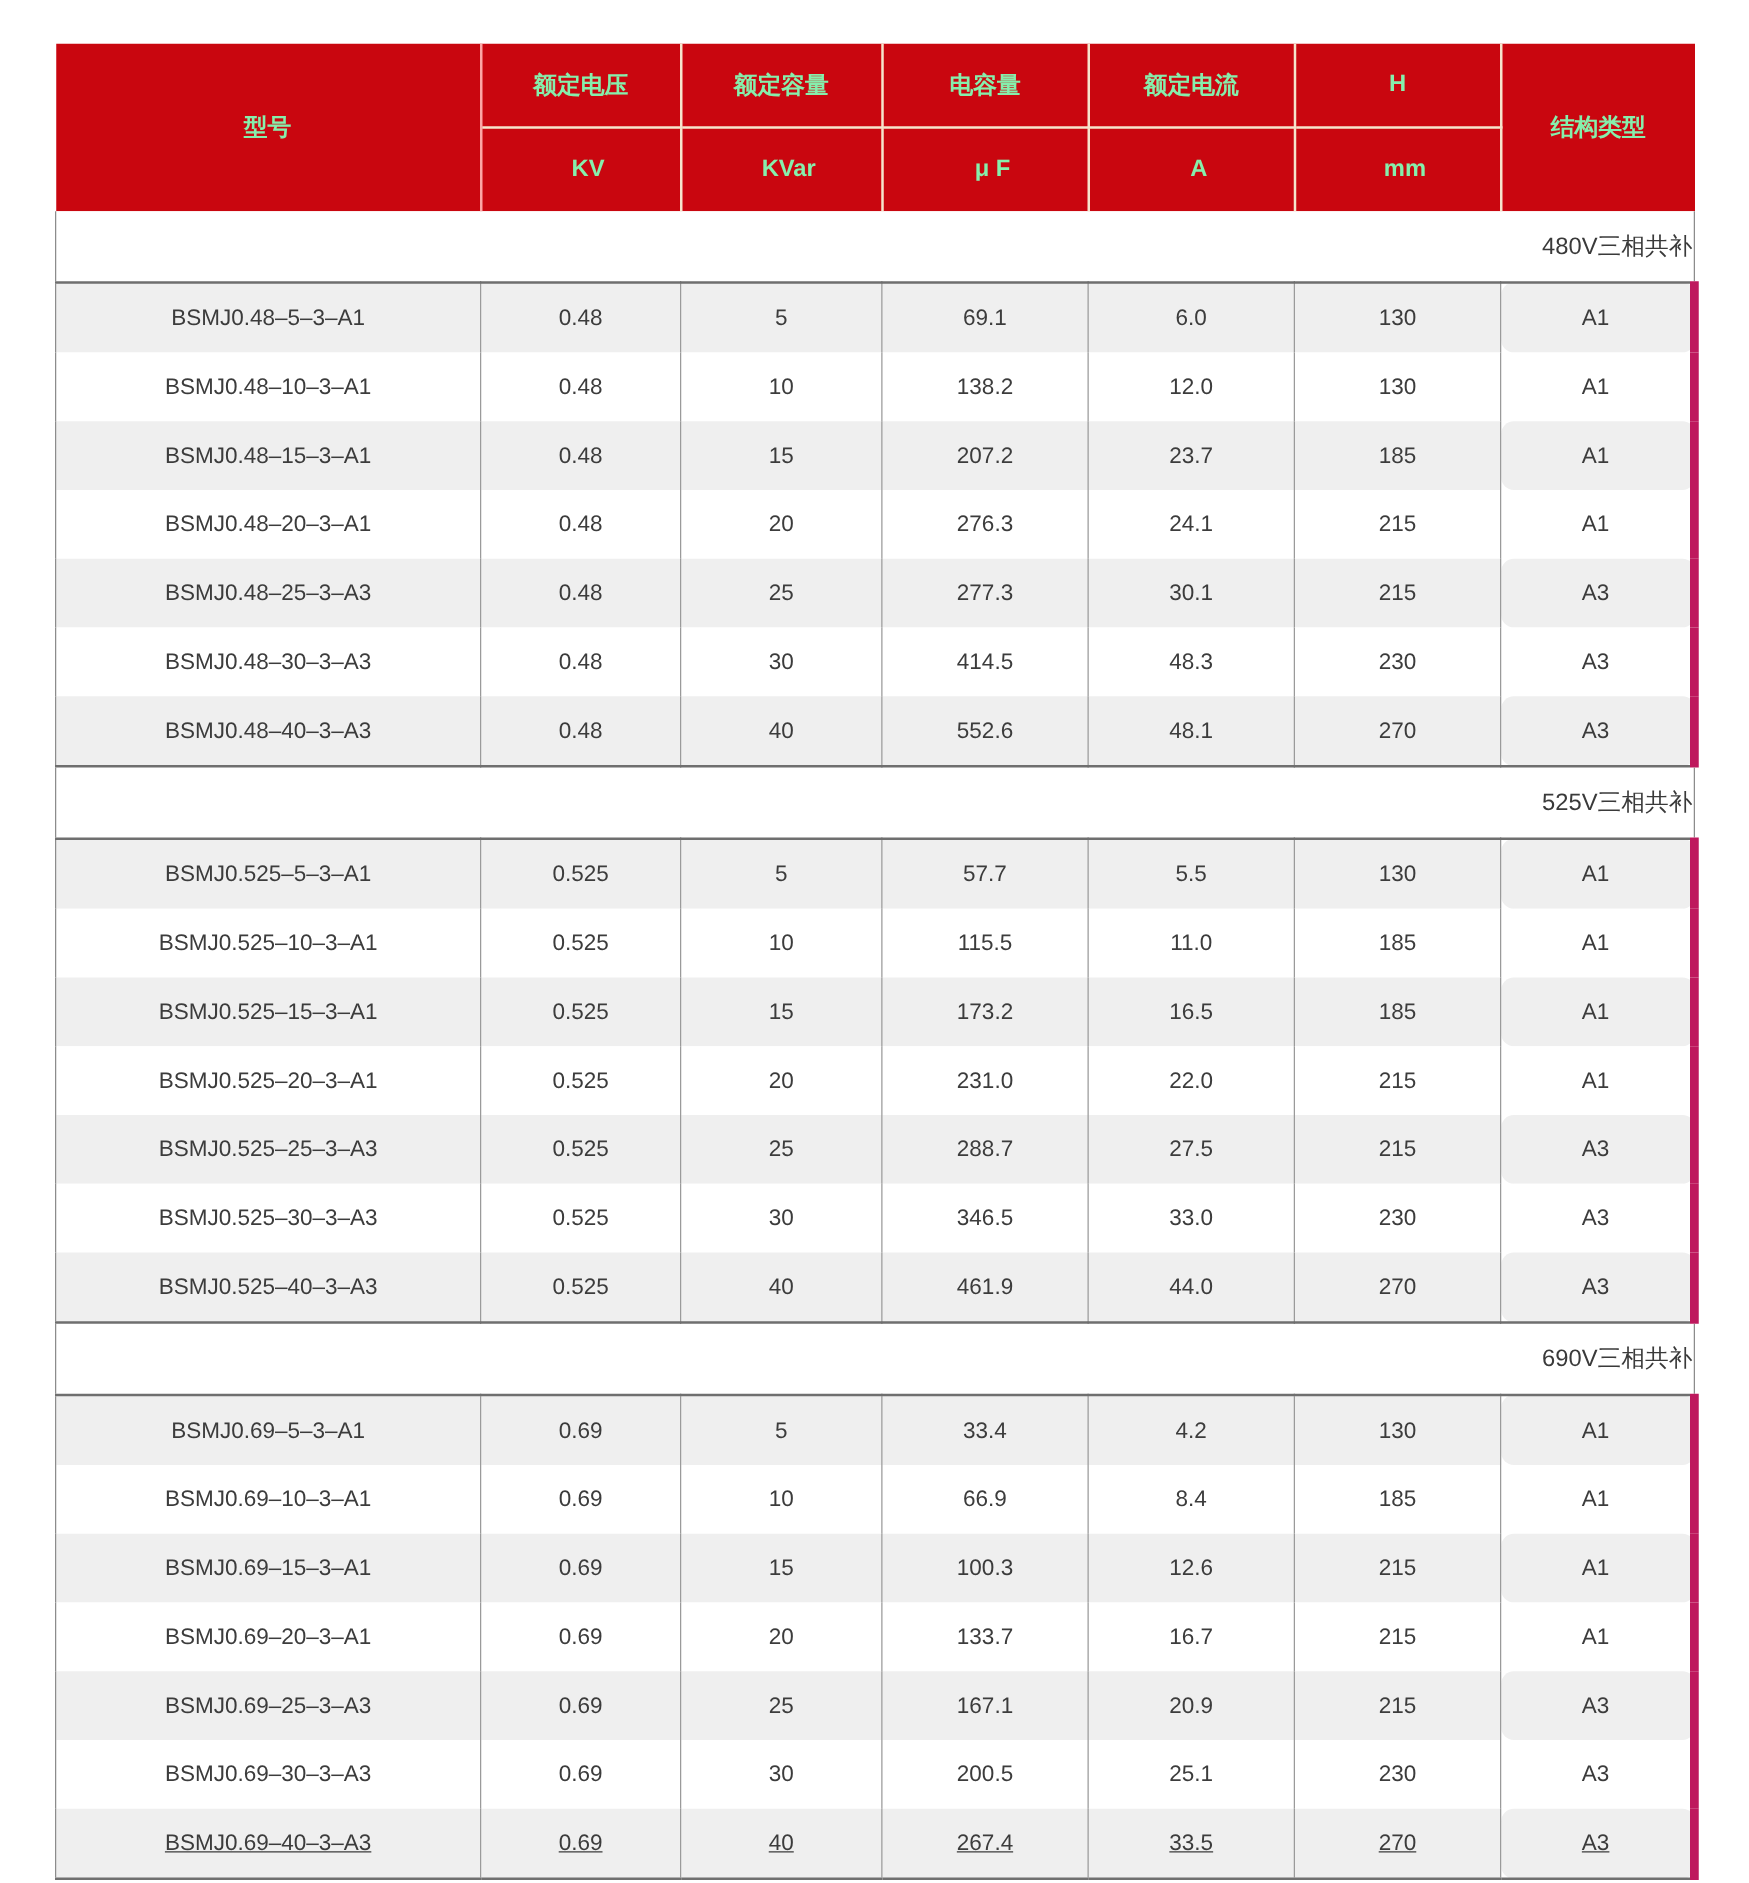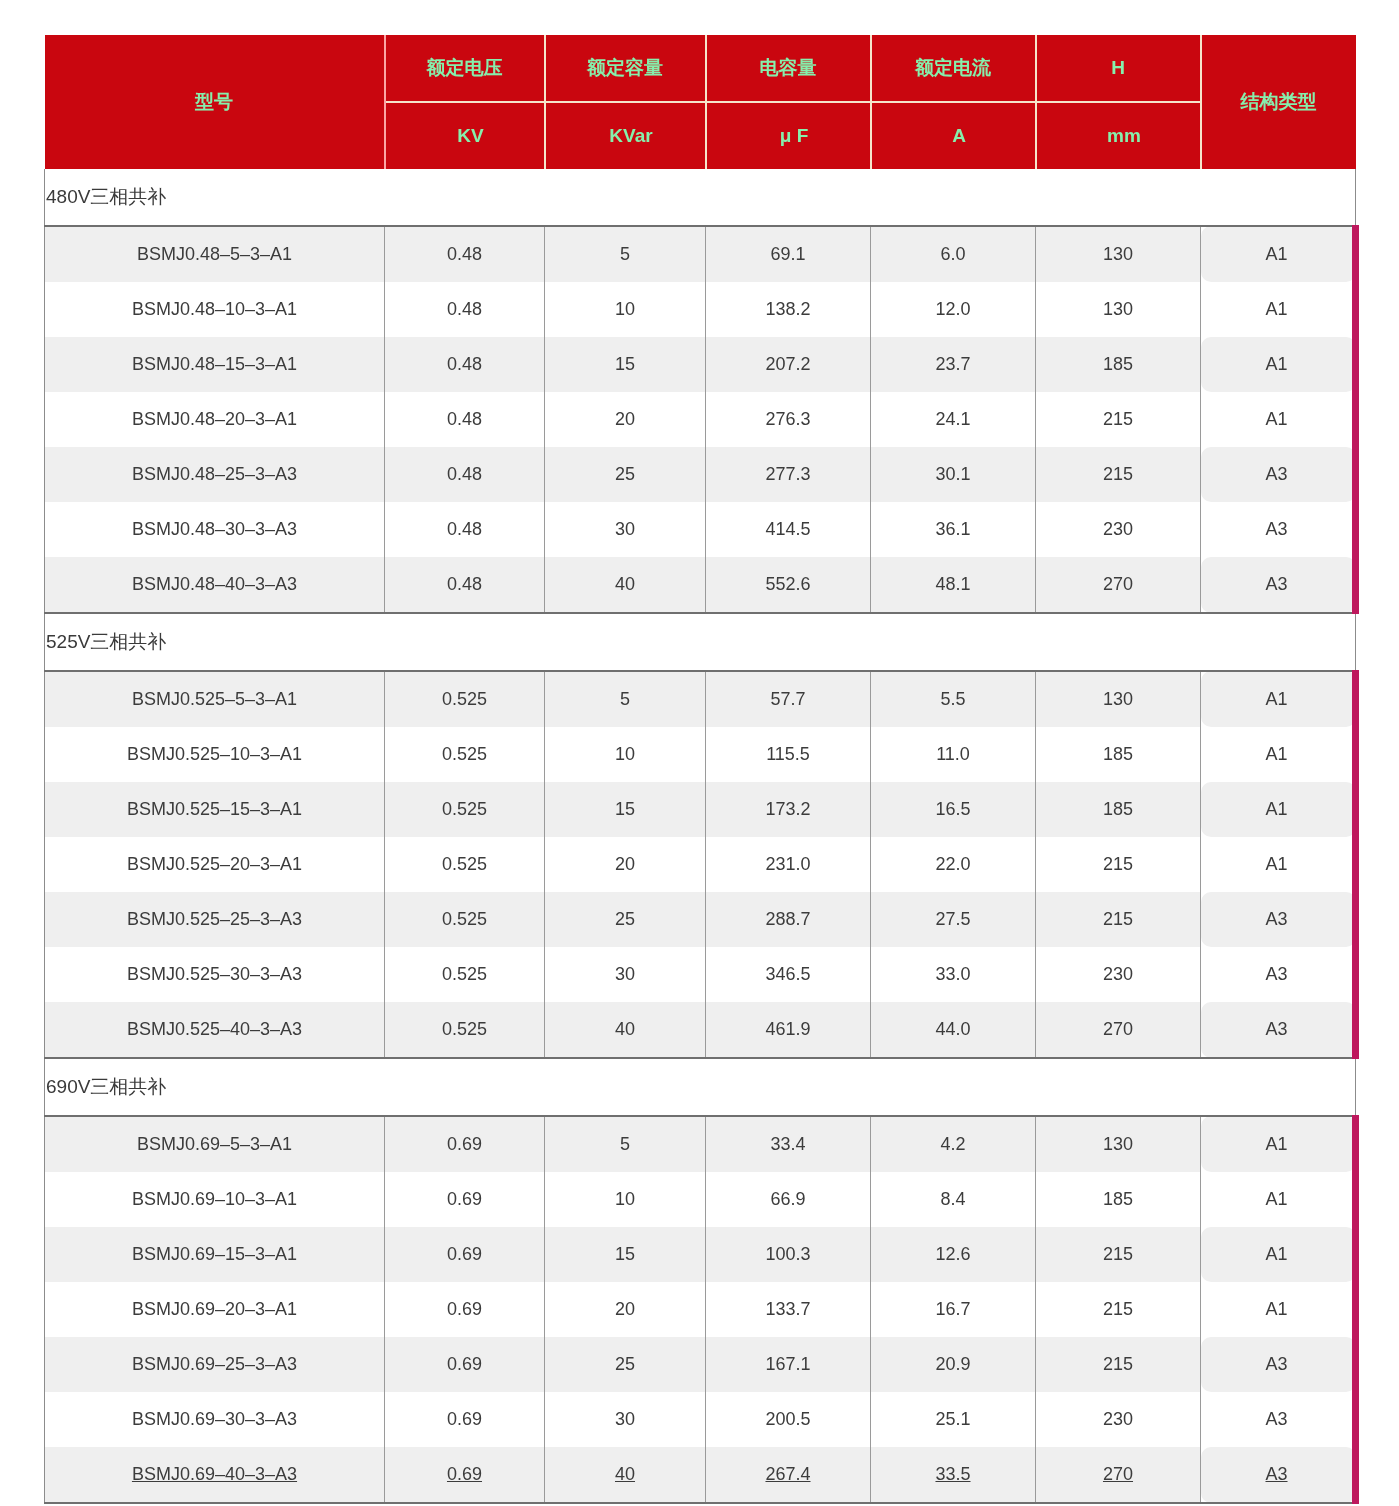--- a/index.html
+++ b/index.html
@@ -23,21 +23,21 @@
     padding:0; height:66px;
   }
   thead th.th-model { border-right:2px solid #fca5a5; }
   thead th.th-mid   { border-right:2px solid #F6E4CC; border-bottom:2px solid #F6E4CC; }
   thead th.th-unit  { border-right:2px solid #F6E4CC;padding-left:12px; }
   thead th.th-struct{ border:none; }
 
   
   tr.section-row td {
     background:#ffffff; color:#3A3A3A;
-    font-size:19px; text-align:left; vertical-align:middle;
+    font-size:19px; text-align:right; vertical-align:middle;
     height:54px;
     border-top:2px solid #6F6F6F; border-bottom:2px solid #6F6F6F;
     border-left:1px solid #8C8C8C; border-right:1px solid #8C8C8C;
   }
   tbody.first tr.section-row td { border-top:none; }
 
   
   tr.data-row td {
     height:55px; text-align:center; vertical-align:middle;
     font-size:18px; color:#3C3C3C; background:#ffffff;
@@ -129,21 +129,21 @@
       <td>277.3</td>
       <td>30.1</td>
       <td>215</td>
       <td>A3</td>
     </tr>
     <tr class="data-row">
       <td>BSMJ0.48–30–3–A3</td>
       <td>0.48</td>
       <td>30</td>
       <td>414.5</td>
-      <td>36.1</td>
+      <td>48.3</td>
       <td>230</td>
       <td>A3</td>
     </tr>
     <tr class="data-row">
       <td>BSMJ0.48–40–3–A3</td>
       <td>0.48</td>
       <td>40</td>
       <td>552.6</td>
       <td>48.1</td>
       <td>270</td>

